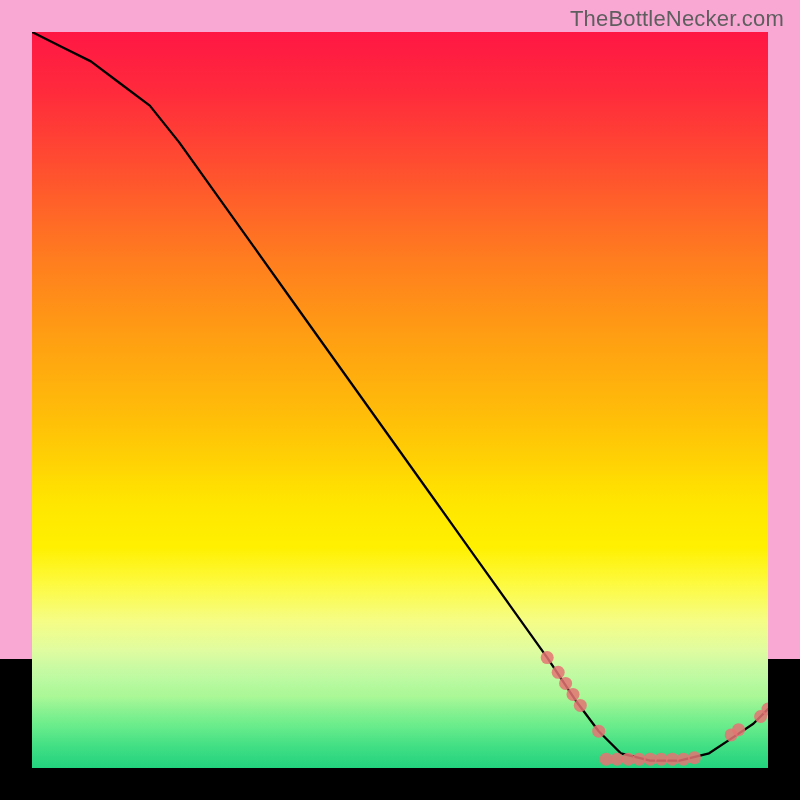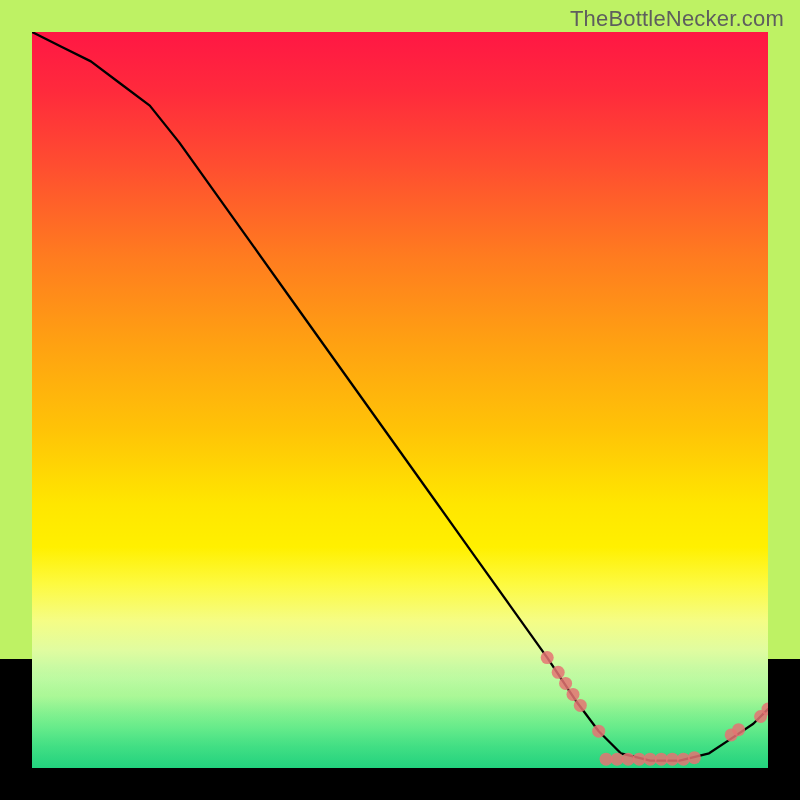--- a/index.html
+++ b/index.html
@@ -8,21 +8,21 @@
     width: 800px;
     height: 800px;
     background: #000;
     overflow: hidden;
     font-family: Arial, sans-serif;
   }
   .frame {
     position: relative;
     width: 800px;
     height: 659px;
-    background: #bef264;
+    background: #f9a8d4;
   }
   .watermark {
     position: absolute;
     top: 6px;
     right: 16px;
     color: #5e5e5e;
     font-size: 22px;
     font-weight: 500;
     letter-spacing: 0.2px;
     z-index: 10;

